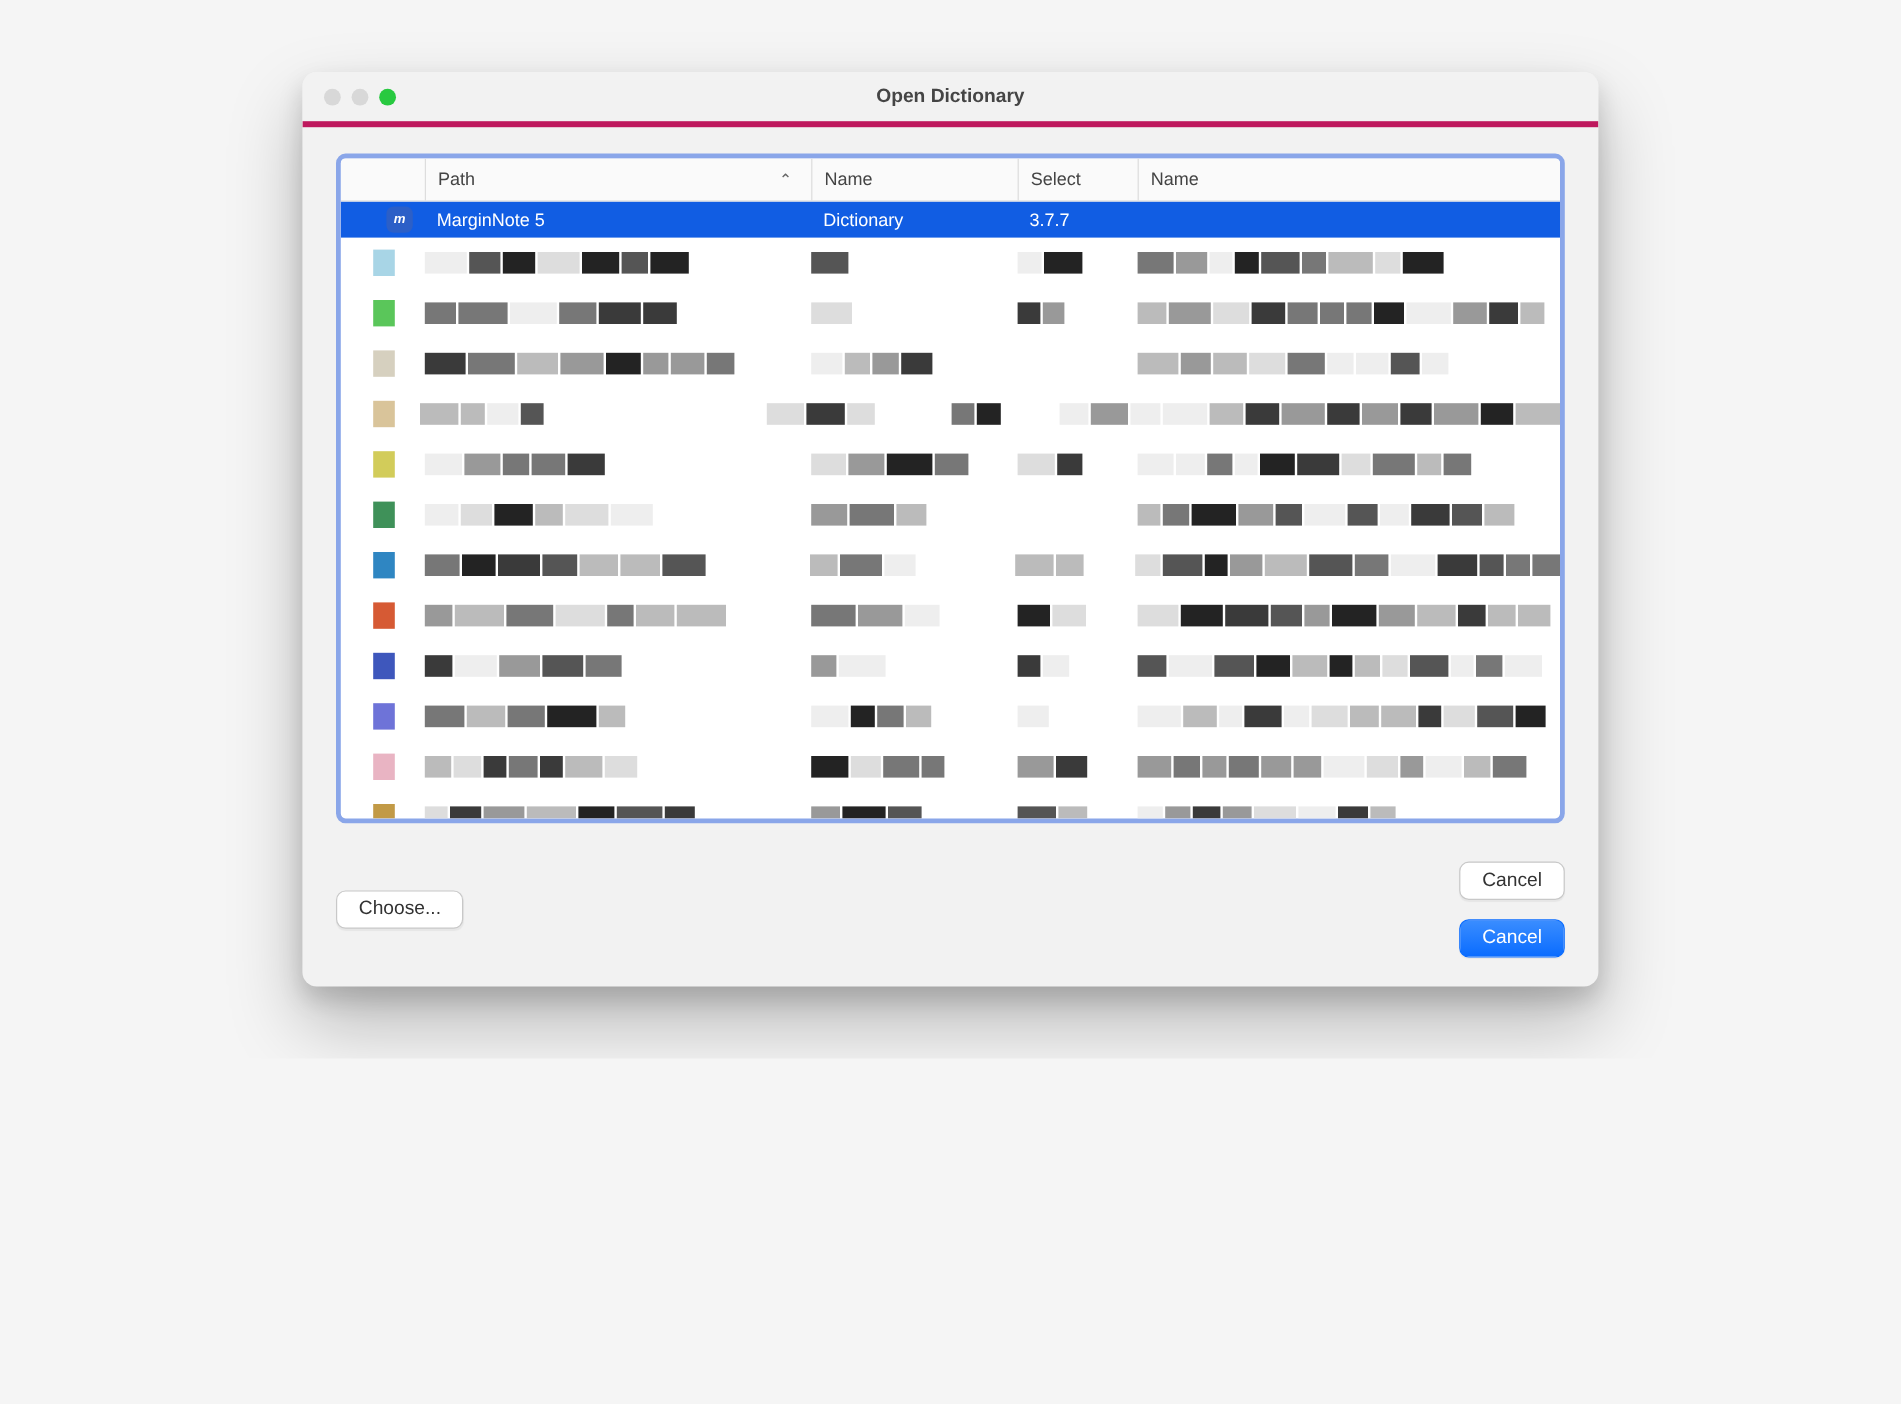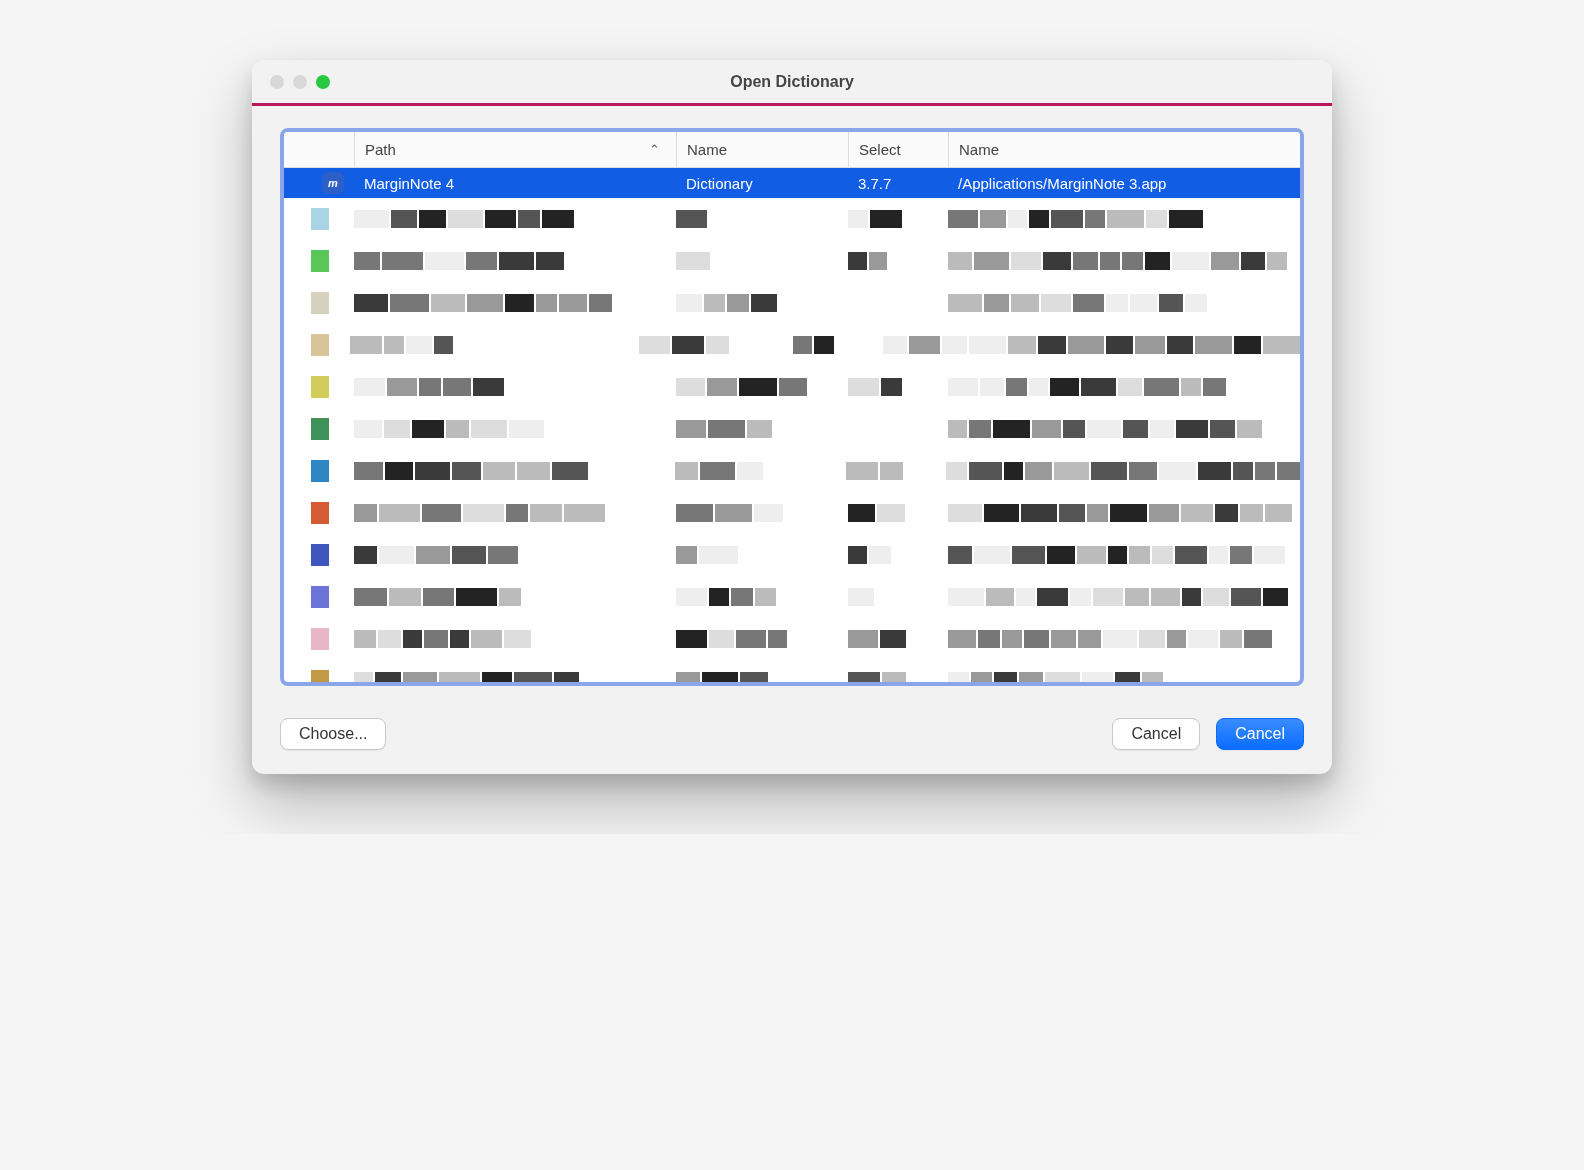--- a/index.html
+++ b/index.html
@@ -18,21 +18,21 @@
     border-radius: 12px;
     box-shadow: 0 30px 60px rgba(0,0,0,0.25), 0 10px 20px rgba(0,0,0,0.15);
     overflow: hidden;
   }
   .titlebar {
     height: 46px;
     display: flex;
     align-items: center;
     position: relative;
     background: #f2f2f2;
-    border-bottom: 3px solid #be185d;
+    border-bottom: 5px solid #be185d;
   }
   .traffic {
     display: flex;
     gap: 9px;
     position: absolute;
     left: 18px;
     top: 50%;
     transform: translateY(-50%);
   }
   .traffic .dot {
@@ -161,20 +161,21 @@
   }
   .btn.primary {
     background: linear-gradient(#3a8dff, #0a6cff);
     border: 1px solid #0a6cff;
     color: #fff;
     font-weight: 500;
   }
   .right-buttons {
     display: flex;
     gap: 16px;
+    flex-direction: column;
   }
 </style>
 </head>
 <body>
 
 <div class="dialog">
 
   <div class="titlebar">
     <div class="traffic">
       <div class="dot"></div>
@@ -207,30 +208,27 @@
 
       <div class="rows">
 
         <div class="row selected">
           <div class="col icon">
             <div class="app-icon">
               <span>m</span>
             </div>
           </div>
           <div class="col name">
-            <span>MarginNote 4</span>
+            <span>MarginNote 5</span>
           </div>
           <div class="col kind">
             <span>Dictionary</span>
           </div>
           <div class="col version">
             <span>3.7.7</span>
-          </div>
-          <div class="col path">
-            <span>/Applications/MarginNote 3.app</span>
           </div>
         </div>
 
         <div id="other-rows-anchor"></div>
 
       <div class="other-row">
             <div class="swatch-wrap">
               <div class="swatch" style="background: rgb(168, 213, 230);"></div>
             </div>
             <div style="width: 322px;">

